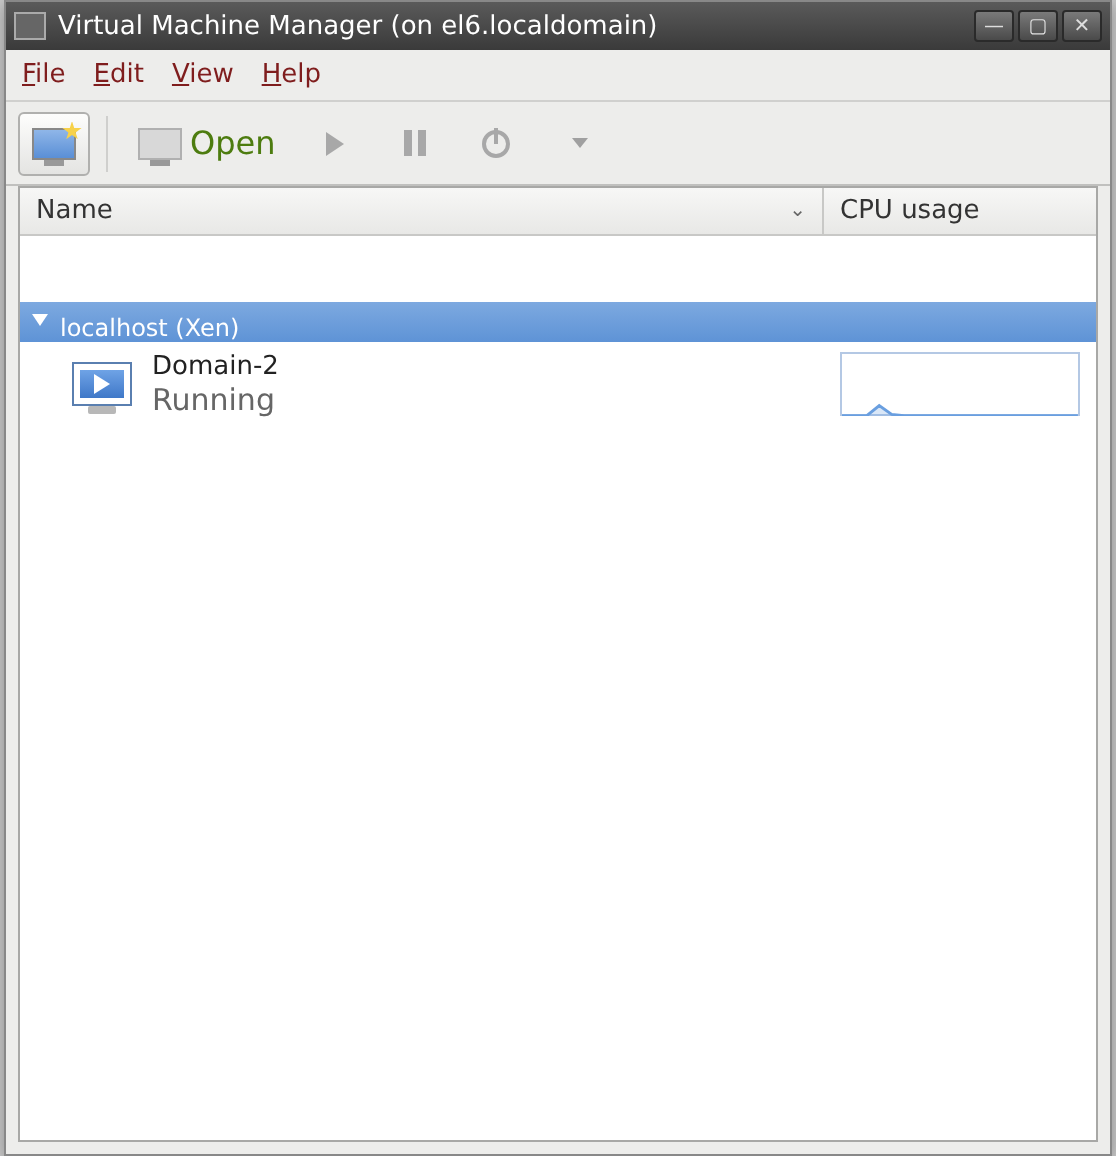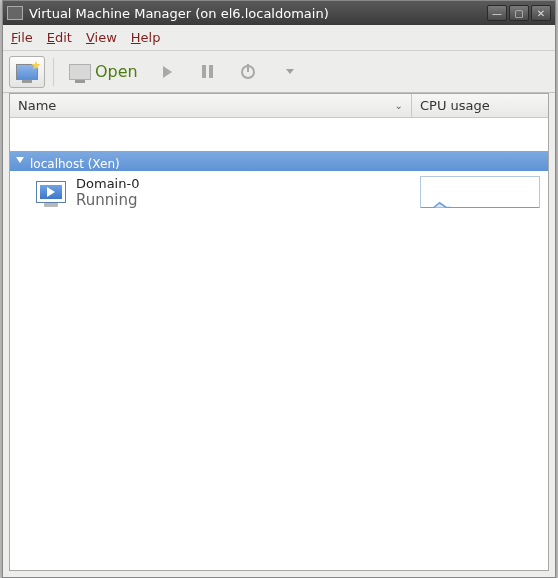--- a/index.html
+++ b/index.html
@@ -117,21 +117,21 @@
     <div class="hostrow">
       <div class="tri"></div>
       <span>localhost (Xen)</span>
     </div>
 
     <div class="vmrow">
       <div class="vmicon">
           <div class="play"></div>
         </div>
       <div class="vmtext">
-        <div class="vmname">Domain-0</div>
+        <div class="vmname">Domain-2</div>
         <div class="vmstatus">Running</div>
       </div>
       <div class="cpuchart">
         <svg viewBox="0 0 120 32" preserveAspectRatio="none">
           <polyline id="cpu-line" fill="none" stroke="#6a9fe0" stroke-width="1.5" points="0,31.36 6.315789473684211,31.36 12.631578947368421,31.36 18.94736842105263,26.240000000000002 25.263157894736842,30.72 31.57894736842105,31.36 37.89473684210526,31.36 44.21052631578947,31.36 50.526315789473685,31.36 56.84210526315789,31.36 63.1578947368421,31.36 69.47368421052632,31.36 75.78947368421052,31.36 82.10526315789474,31.36 88.42105263157895,31.36 94.73684210526316,31.36 101.05263157894737,31.36 107.36842105263158,31.36 113.68421052631578,31.36 120,31.36"></polyline>
           <polygon id="cpu-fill" fill="rgba(106,159,224,0.25)" points="0,32 0,31.36 6.315789473684211,31.36 12.631578947368421,31.36 18.94736842105263,26.240000000000002 25.263157894736842,30.72 31.57894736842105,31.36 37.89473684210526,31.36 44.21052631578947,31.36 50.526315789473685,31.36 56.84210526315789,31.36 63.1578947368421,31.36 69.47368421052632,31.36 75.78947368421052,31.36 82.10526315789474,31.36 88.42105263157895,31.36 94.73684210526316,31.36 101.05263157894737,31.36 107.36842105263158,31.36 113.68421052631578,31.36 120,31.36 120,32"></polygon>
         </svg>
       </div>
     </div>
   </div>

